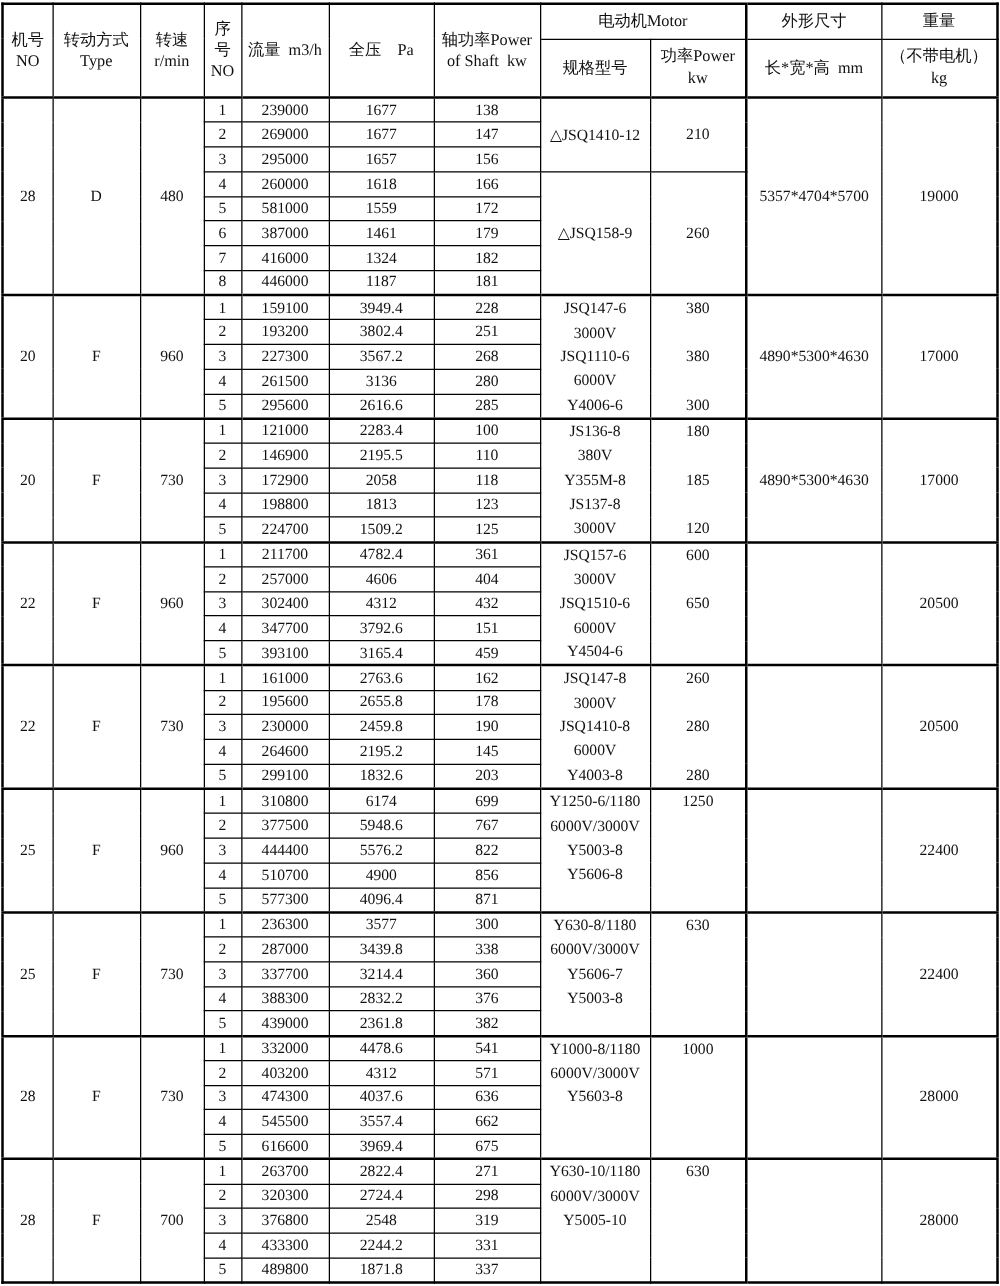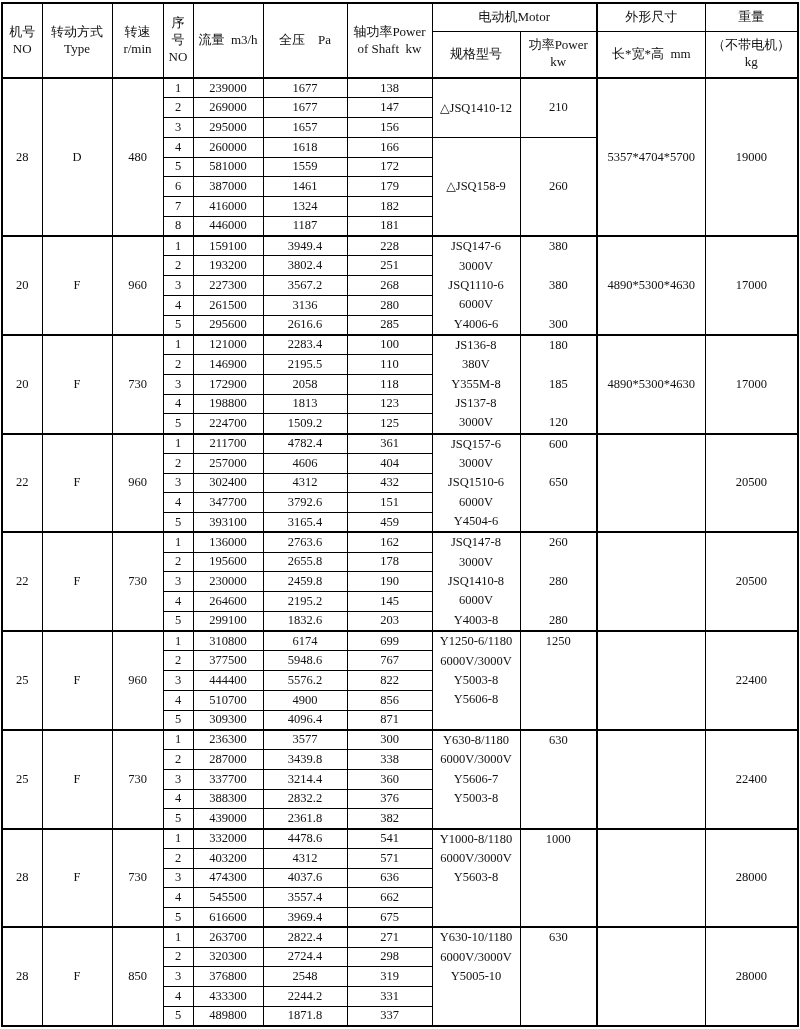--- a/index.html
+++ b/index.html
@@ -334,21 +334,21 @@
         <td>5</td>
         <td>393100</td>
         <td>3165.4</td>
         <td>459</td>
       </tr>
       <tr class="block-start">
         <td rowspan="5">22</td>
         <td rowspan="5">F</td>
         <td rowspan="5">730</td>
         <td>1</td>
-        <td>136000</td>
+        <td>161000</td>
         <td>2763.6</td>
         <td>162</td>
         <td rowspan="5" class="motor-cell">
           <div class="motor-stack">
             <div class="mline">JSQ147-8</div>
             <div class="mline">3000V</div>
             <div class="mline">JSQ1410-8</div>
             <div class="mline">6000V</div>
             <div class="mline">Y4003-8</div>
           </div>
@@ -431,21 +431,21 @@
         <td>822</td>
       </tr>
       <tr>
         <td>4</td>
         <td>510700</td>
         <td>4900</td>
         <td>856</td>
       </tr>
       <tr>
         <td>5</td>
-        <td>309300</td>
+        <td>577300</td>
         <td>4096.4</td>
         <td>871</td>
       </tr>
       <tr class="block-start">
         <td rowspan="5">25</td>
         <td rowspan="5">F</td>
         <td rowspan="5">730</td>
         <td>1</td>
         <td>236300</td>
         <td>3577</td>
@@ -544,21 +544,21 @@
       </tr>
       <tr>
         <td>5</td>
         <td>616600</td>
         <td>3969.4</td>
         <td>675</td>
       </tr>
       <tr class="block-start">
         <td rowspan="5">28</td>
         <td rowspan="5">F</td>
-        <td rowspan="5">850</td>
+        <td rowspan="5">700</td>
         <td>1</td>
         <td>263700</td>
         <td>2822.4</td>
         <td>271</td>
         <td rowspan="5" class="motor-cell">
           <div class="motor-stack">
             <div class="mline">Y630-10/1180</div>
             <div class="mline">6000V/3000V</div>
             <div class="mline">Y5005-10</div>
             <div class="mline"></div>

